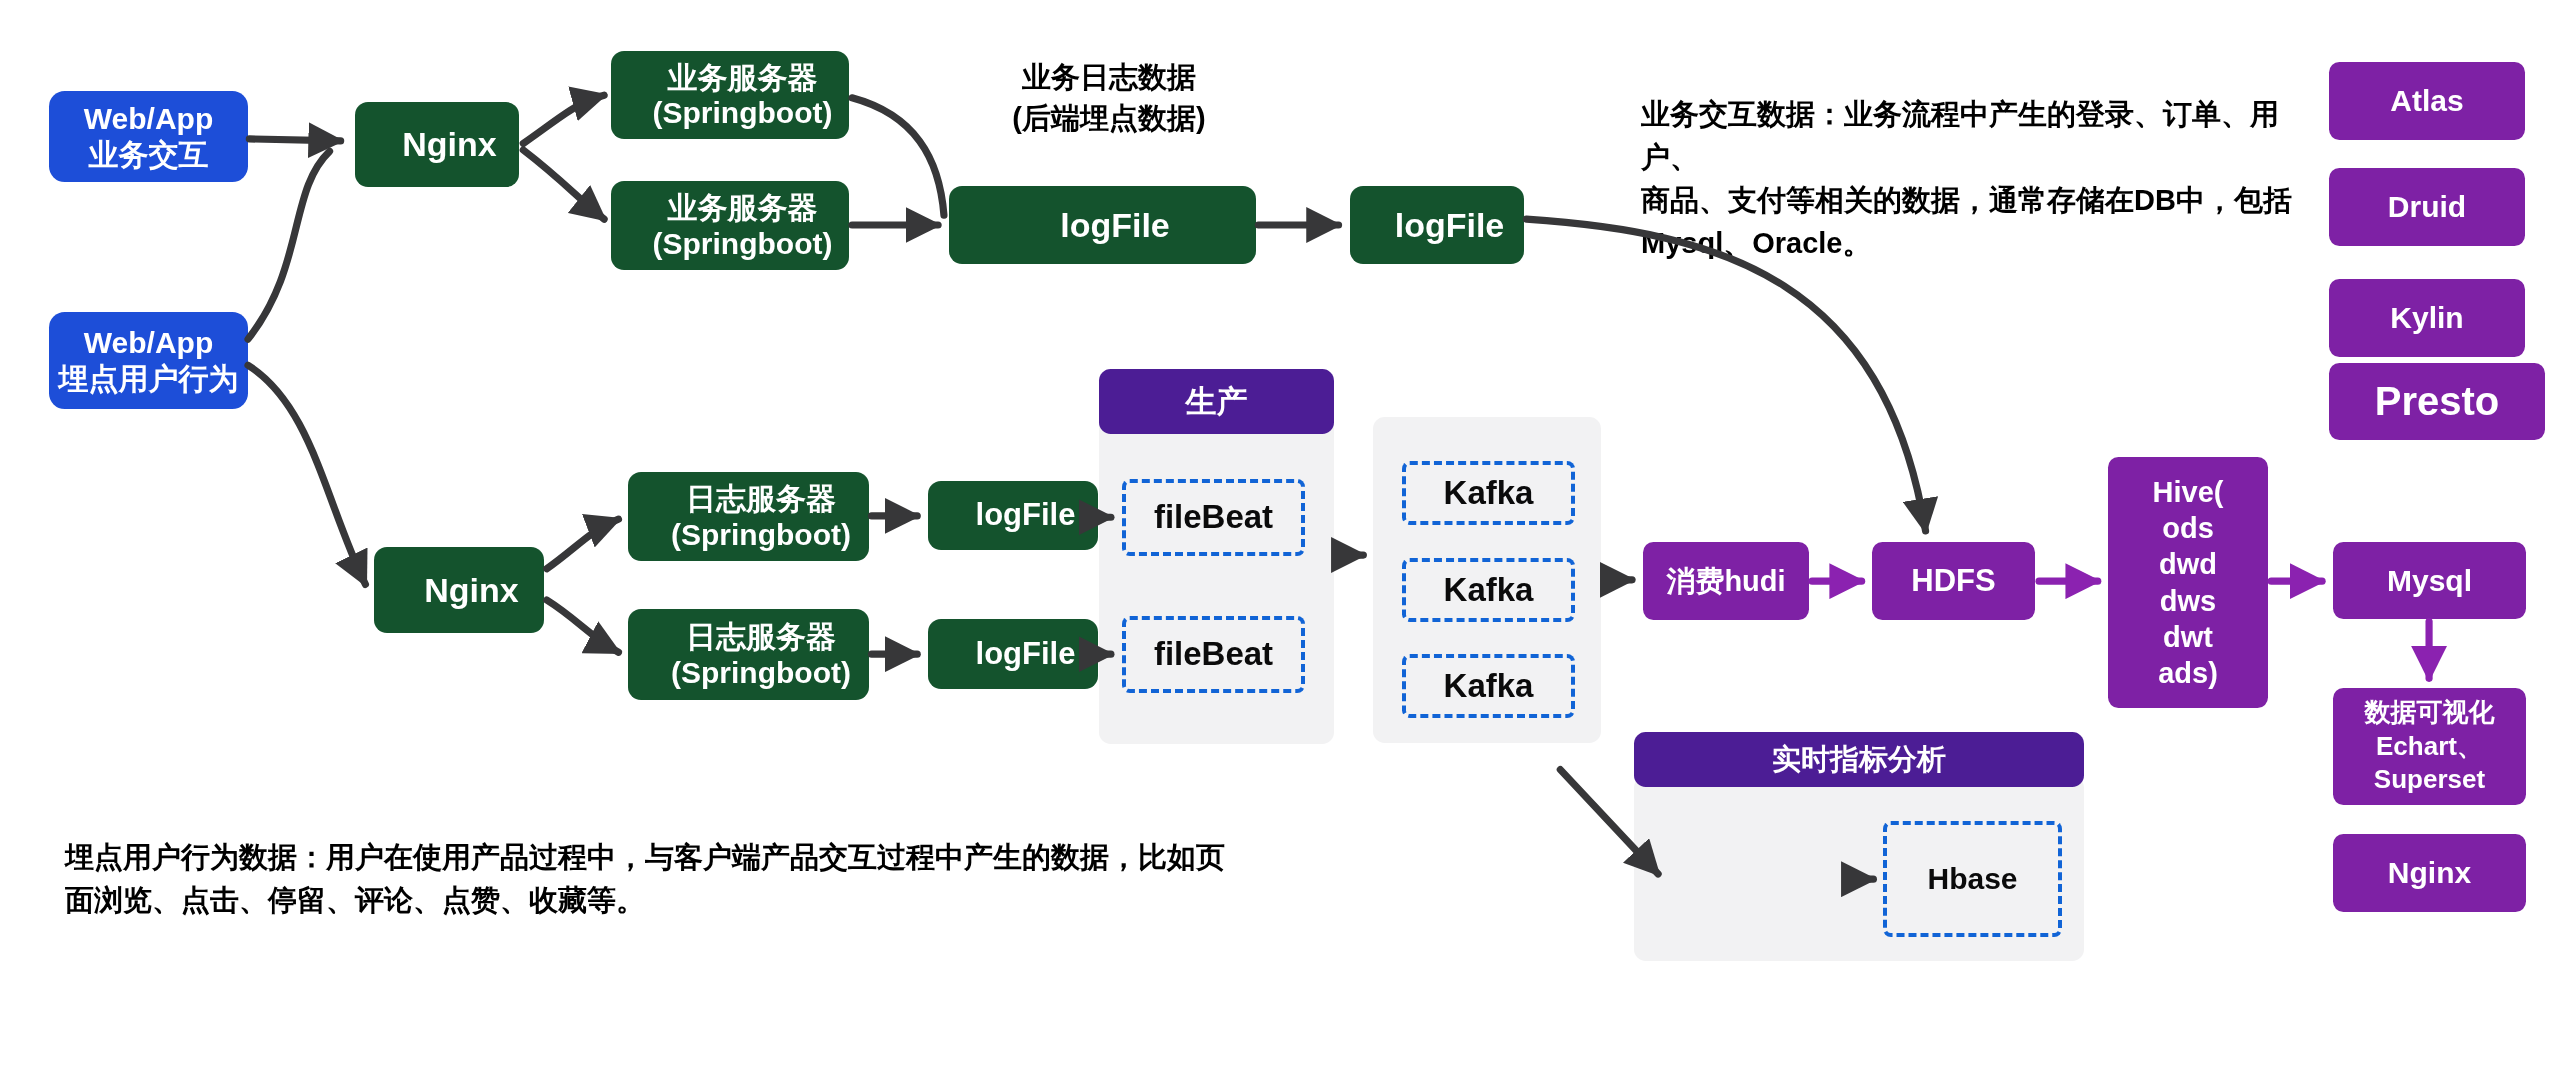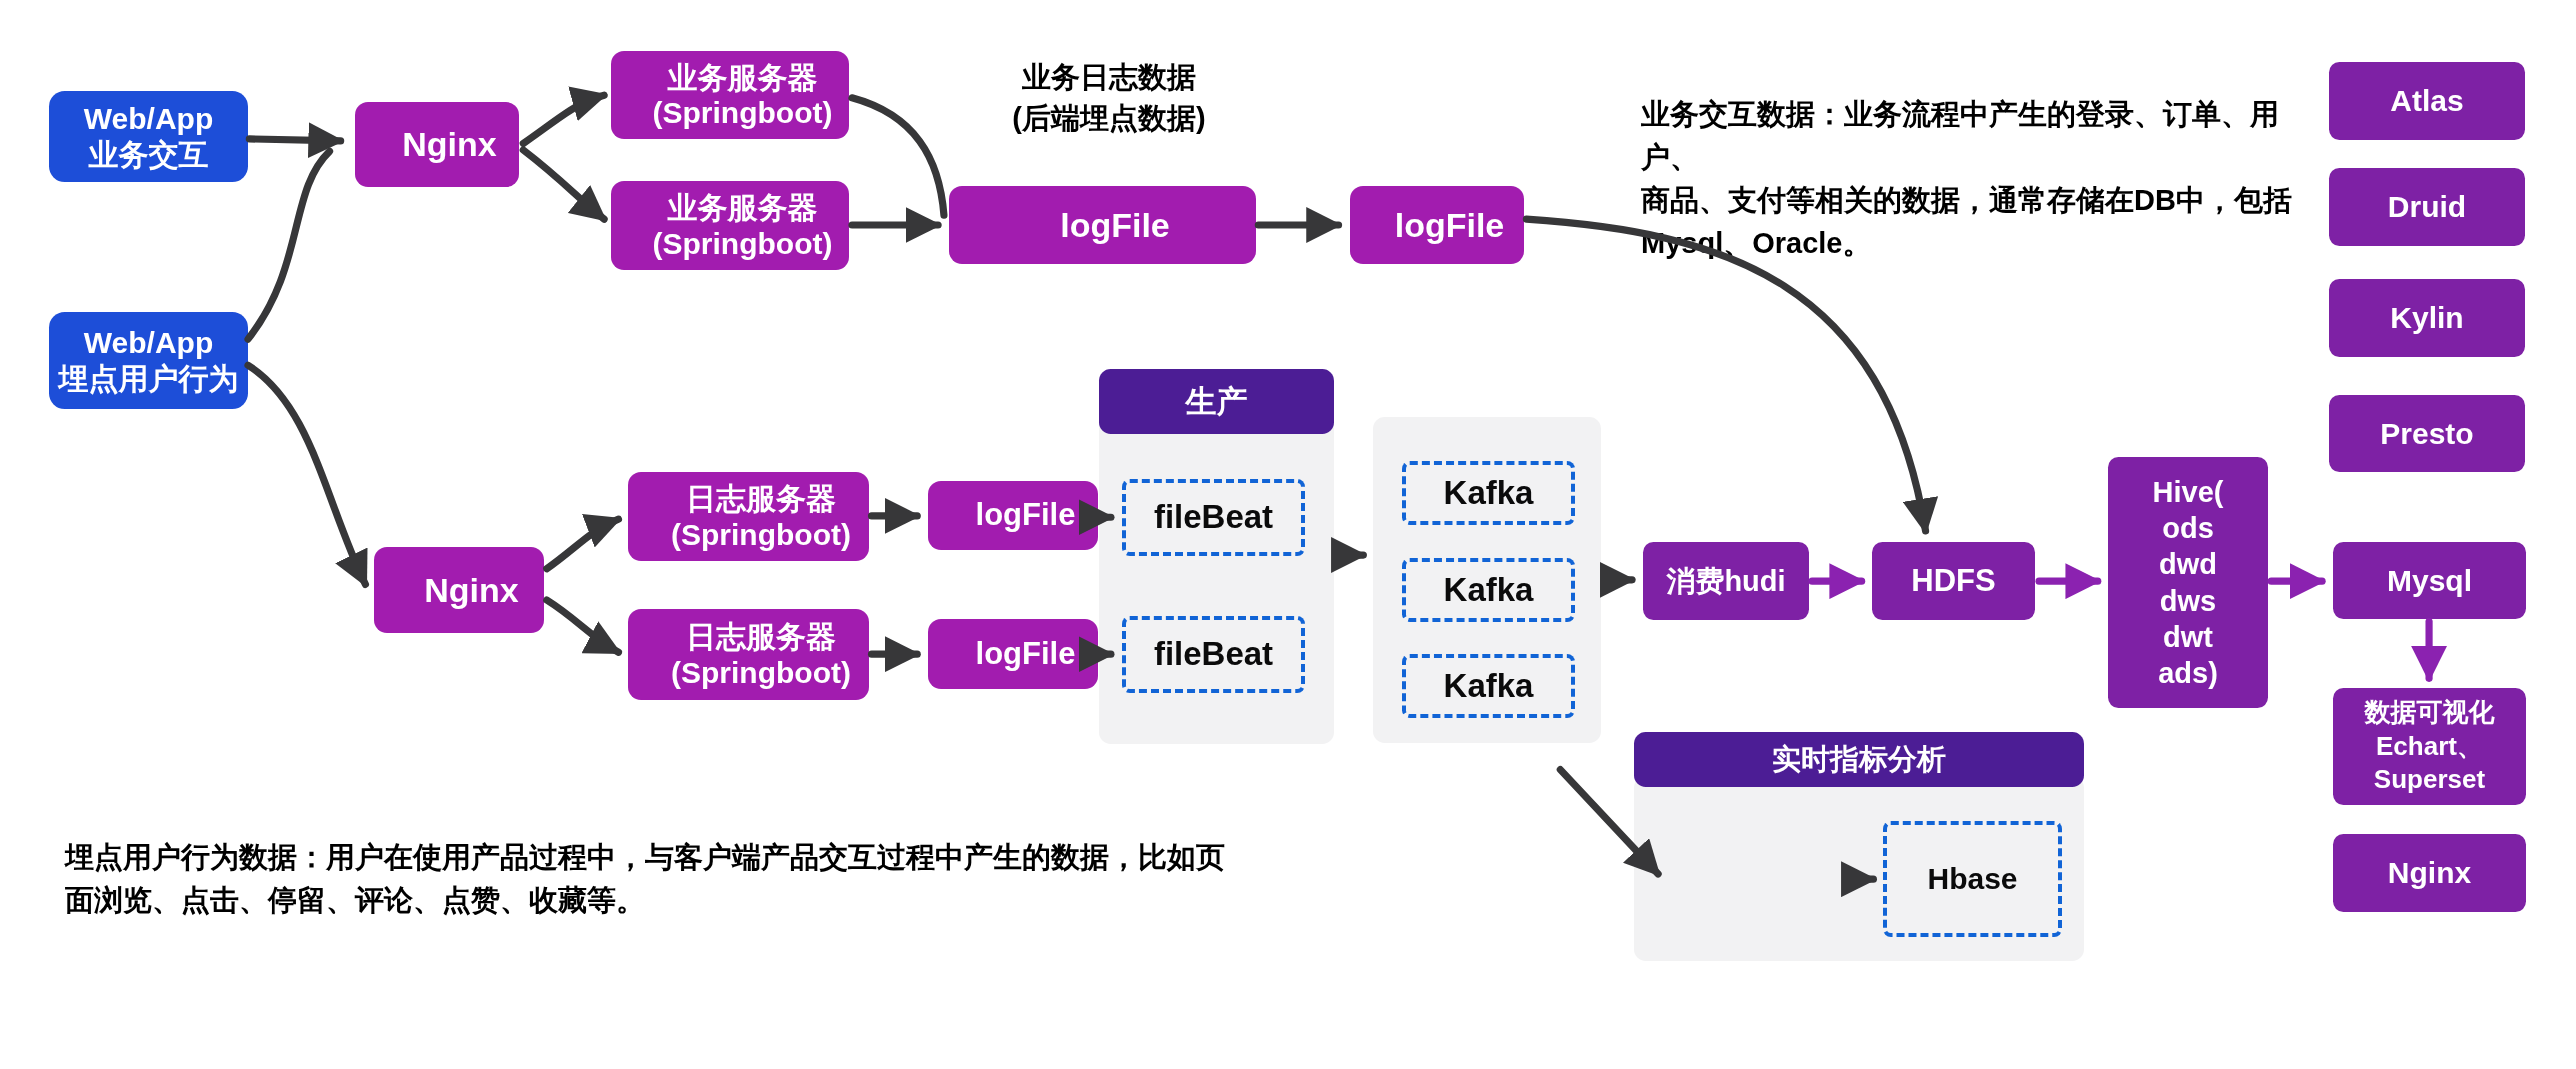--- a/index.html
+++ b/index.html
@@ -5,21 +5,21 @@
   html,body{margin:0;padding:0;background:#ffffff;}
   .canvas{
     position:relative;width:2576px;height:1069px;background:#ffffff;
     font-family:"Liberation Sans","DejaVu Sans",sans-serif;overflow:hidden;
   }
   .node{
     position:absolute;display:flex;align-items:center;justify-content:center;
     text-align:center;font-weight:700;white-space:pre-line;border-radius:13px;
     line-height:1.18;box-sizing:border-box;
   }
-  .blue{background:#a21caf;color:#ffffff;padding-left:25px;}
+  .blue{background:#14532d;color:#ffffff;padding-left:25px;}
   .orange{background:#1d4ed8;color:#ffffff;border-radius:15.7px;}
   .purple{background:#7E21A5;color:#ffffff;border-radius:10.4px;}
   .dashed{
     border:4.6px dashed #1164D6;border-radius:7.8px;background:transparent;
     color:#0b0b0b;
   }
   .panel{position:absolute;background:#F2F2F3;border-radius:11.7px;}
   .hdr{
     position:absolute;display:flex;align-items:center;justify-content:center;
     background:#4c1d95;color:#ffffff;font-weight:700;border-radius:11.7px;
@@ -85,21 +85,21 @@
 ads)</div>
   <div class="node purple" style="left:2333px;top:542px;width:193px;height:77px;font-size:30px">Mysql</div>
   <div class="node purple" style="left:2333px;top:688px;width:193px;height:117px;font-size:26px;line-height:1.3">数据可视化
 Echart、
 Superset</div>
   <div class="node purple" style="left:2333px;top:834px;width:193px;height:78px;font-size:30px">Nginx</div>
 
   <div class="node purple" style="left:2329px;top:62px;width:196px;height:78px;font-size:30px">Atlas</div>
   <div class="node purple" style="left:2329px;top:168px;width:196px;height:78px;font-size:30px">Druid</div>
   <div class="node purple" style="left:2329px;top:279px;width:196px;height:78px;font-size:30px">Kylin</div>
-  <div class="node purple" style="left:2329px;top:395px;width:196px;height:77px;font-size:30px">Presto</div>
+  <div class="node purple" style="left:2329px;top:363px;width:216px;height:77px;font-size:40px">Presto</div>
 
   <div class="note caption" style="left:933px;top:57px;width:352px;font-size:29px">业务日志数据
 (后端埋点数据)</div>
   <div class="note" style="left:1641px;top:93px;width:691px;font-size:29px">业务交互数据：业务流程中产生的登录、订单、用户、
 商品、支付等相关的数据，通常存储在DB中，包括
 Mysql、Oracle。</div>
   <div class="note" style="left:65px;top:836px;width:1252px;font-size:29px">埋点用户行为数据：用户在使用产品过程中，与客户端产品交互过程中产生的数据，比如页
 面浏览、点击、停留、评论、点赞、收藏等。</div>
 
   <svg class="wires" width="2576" height="1069" viewBox="0 0 3949 1639">

